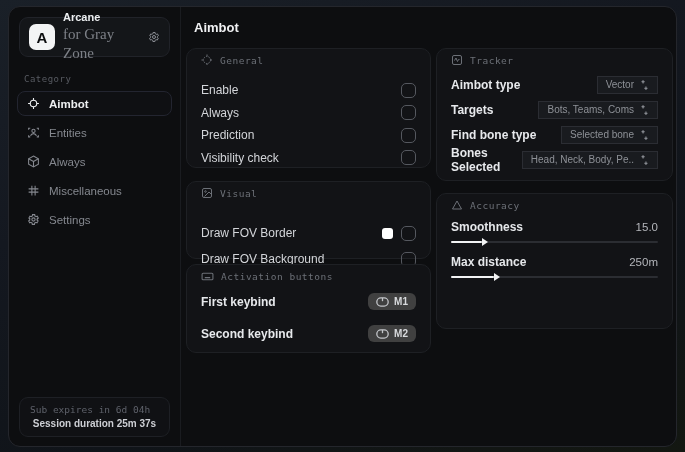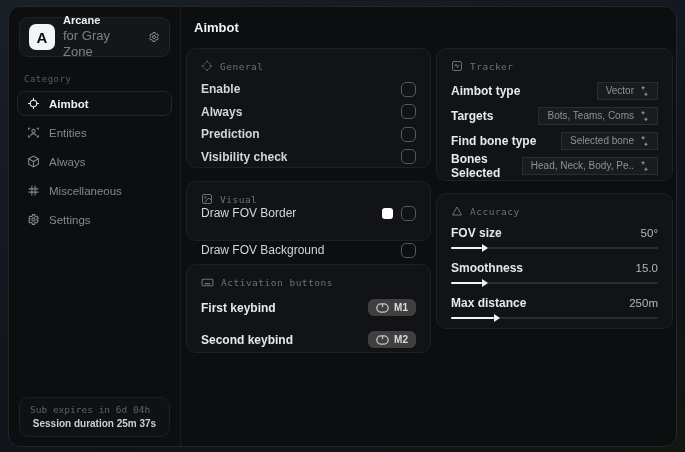--- a/index.html
+++ b/index.html
@@ -19,21 +19,21 @@
   .logo-card {
     margin:10px 10px 0 10px; height:40px; border:1px solid #212329; border-radius:9px;
     background:#141619; display:flex; align-items:center; gap:8px; padding:0 9px;
   }
   .logo-badge {
     width:26px; height:26px; border-radius:7px; background:#f3f4f5; color:#0c0d0f;
     font-weight:bold; font-size:15px; display:flex; align-items:center; justify-content:center; flex-shrink:0;
   }
   .logo-text { line-height:1.25; }
   .logo-title { font-size:11px; font-weight:bold; color:#eceef0; }
-  .logo-sub { font-size:13px; color:#7d8087; }
+  .logo-sub { font-size:15px; color:#7d8087;font-family:Liberation Serif, serif; }
   .logo-gear { margin-left:auto; color:#8a8d93; display:flex; }
   .category {
     margin:17px 0 7px 15px; font-family:"DejaVu Sans Mono", monospace;
     font-size:9px; color:#585b62; letter-spacing:.5px;
   }
   .nav { display:flex; flex-direction:column; gap:4px; padding:0 8px; }
   .nav-item {
     height:25px; display:flex; align-items:center; gap:9px; padding:0 8px;
     color:#85888f; font-size:11.5px; border:1px solid transparent; border-radius:8px; cursor:pointer;
   }
@@ -43,37 +43,37 @@
     position:absolute; left:10px; right:10px; bottom:9px;
     border:1px solid #1e2025; border-radius:9px; padding:6px 10px 7px; background:#101114;
   }
   .foot1 { font-family:"DejaVu Sans Mono", monospace; font-size:9.5px; color:#5e616a; margin-bottom:3px; }
   .foot2 { font-size:10px; font-weight:bold; color:#cdcfd4;text-align:center; }
   
   .main { flex:1; position:relative; }
   .main-title { position:absolute; left:13px; top:13px; font-size:13px; font-weight:bold; color:#f0f1f3; }
   .panel {
     position:absolute; background:#121316; border:1px solid #1e2024; border-radius:10px;
-    padding:11px 14px;
+    padding:5px 14px;
   }
   .p-general    { left:5px;   top:41px;  width:245px; height:120px; }
-  .p-visual     { left:5px;   top:174px; width:245px; height:60px;  }
+  .p-visual     { left:5px;   top:174px; width:245px; height:78px;  }
   .p-activation { left:5px;   top:257px; width:245px; height:89px;  }
   .p-tracker    { left:255px; top:41px;  width:237px; height:133px; }
   .p-accuracy   { left:255px; top:186px; width:237px; height:136px; }
   .panel-head {
     display:flex; align-items:center; gap:7px;
     font-family:"DejaVu Sans Mono", monospace; font-size:9.5px; color:#6c7077; letter-spacing:.5px;
   }
   .panel-head .ico { display:flex; color:#6c7077; }
   .rows { display:flex; flex-direction:column; }
   .row { display:flex; align-items:center; justify-content:space-between; }
-  .p-general .rows { margin-top:9px; gap:6.5px;font-weight:bold; }
+  .p-general .rows { margin-top:16px; gap:6.5px; }
   .p-general .row { height:16px; }
-  .p-visual .rows { margin-top:0; gap:21px; }
+  .p-visual .rows { margin-top:26px; gap:10px; }
   .p-visual .row { height:16px; }
   .p-activation .rows { margin-top:9px; gap:13px; }
   .p-activation .row { height:19px; }
   .p-tracker .rows { margin-top:10px; gap:8px; }
   .p-tracker .row { height:17px; }
   .row-label { font-size:12px; color:#d3d5d9; }
   .row-label.bright { color:#e7e9ec; font-weight:bold; font-size:12px; }
   .checkbox {
     width:15px; height:15px; border:1.5px solid #55585f; border-radius:5px;
     background:transparent; cursor:pointer; flex-shrink:0;
@@ -340,30 +340,20 @@
     <div class="panel p-accuracy">
       <div class="panel-head">
         <span class="ico">
           <svg width="12" height="12" viewBox="0 0 24 24" fill="none" stroke="currentColor" stroke-width="2">
               <path d="M12 4l9 16H3z"></path>
             </svg>
         </span>
         <span>Accuracy</span>
       </div>
 
-      <div class="acc-row">
-        <div class="acc-line">
-          <span class="acc-label">FOV size</span>
-          <span class="acc-value">50°</span>
-        </div>
-        <div class="slider">
-          <div class="slider-track"></div>
-          <div class="slider-fill" style="width: 15%;"></div>
-        </div>
-      </div>
 
       <div class="acc-row">
         <div class="acc-line">
           <span class="acc-label">Smoothness</span>
           <span class="acc-value">15.0</span>
         </div>
         <div class="slider">
           <div class="slider-track"></div>
           <div class="slider-fill" style="width: 15%;"></div>
         </div>

